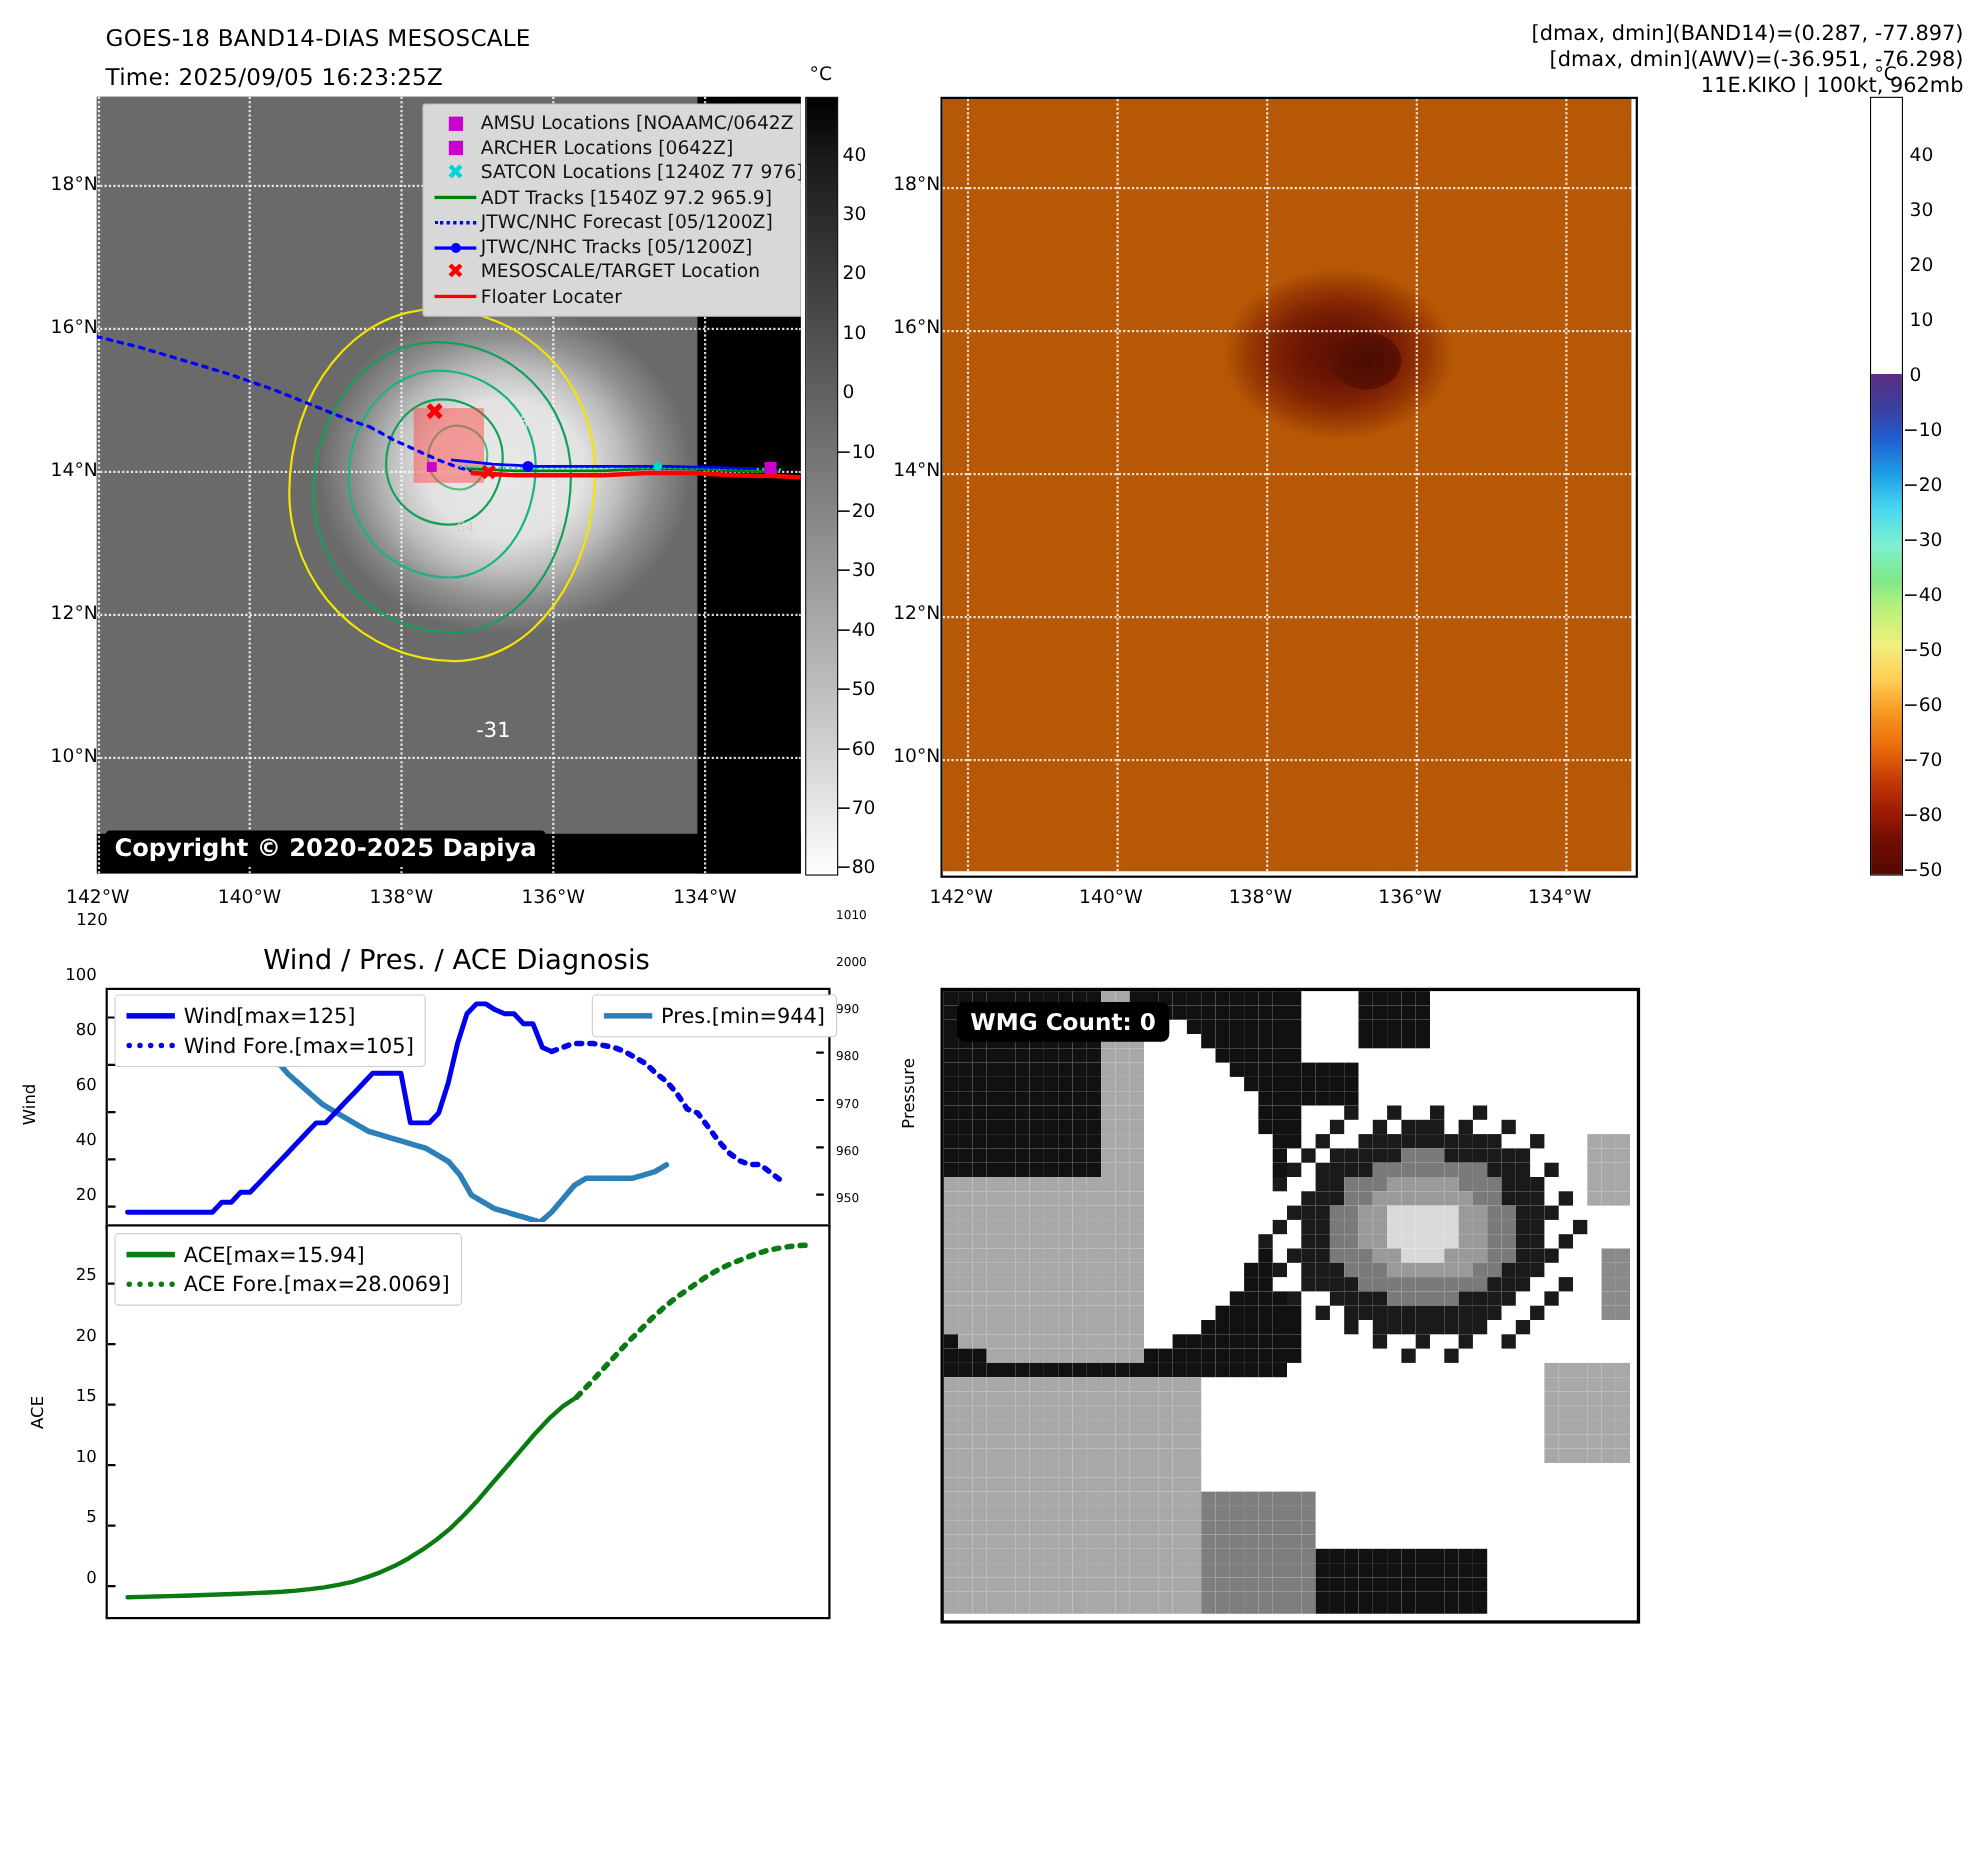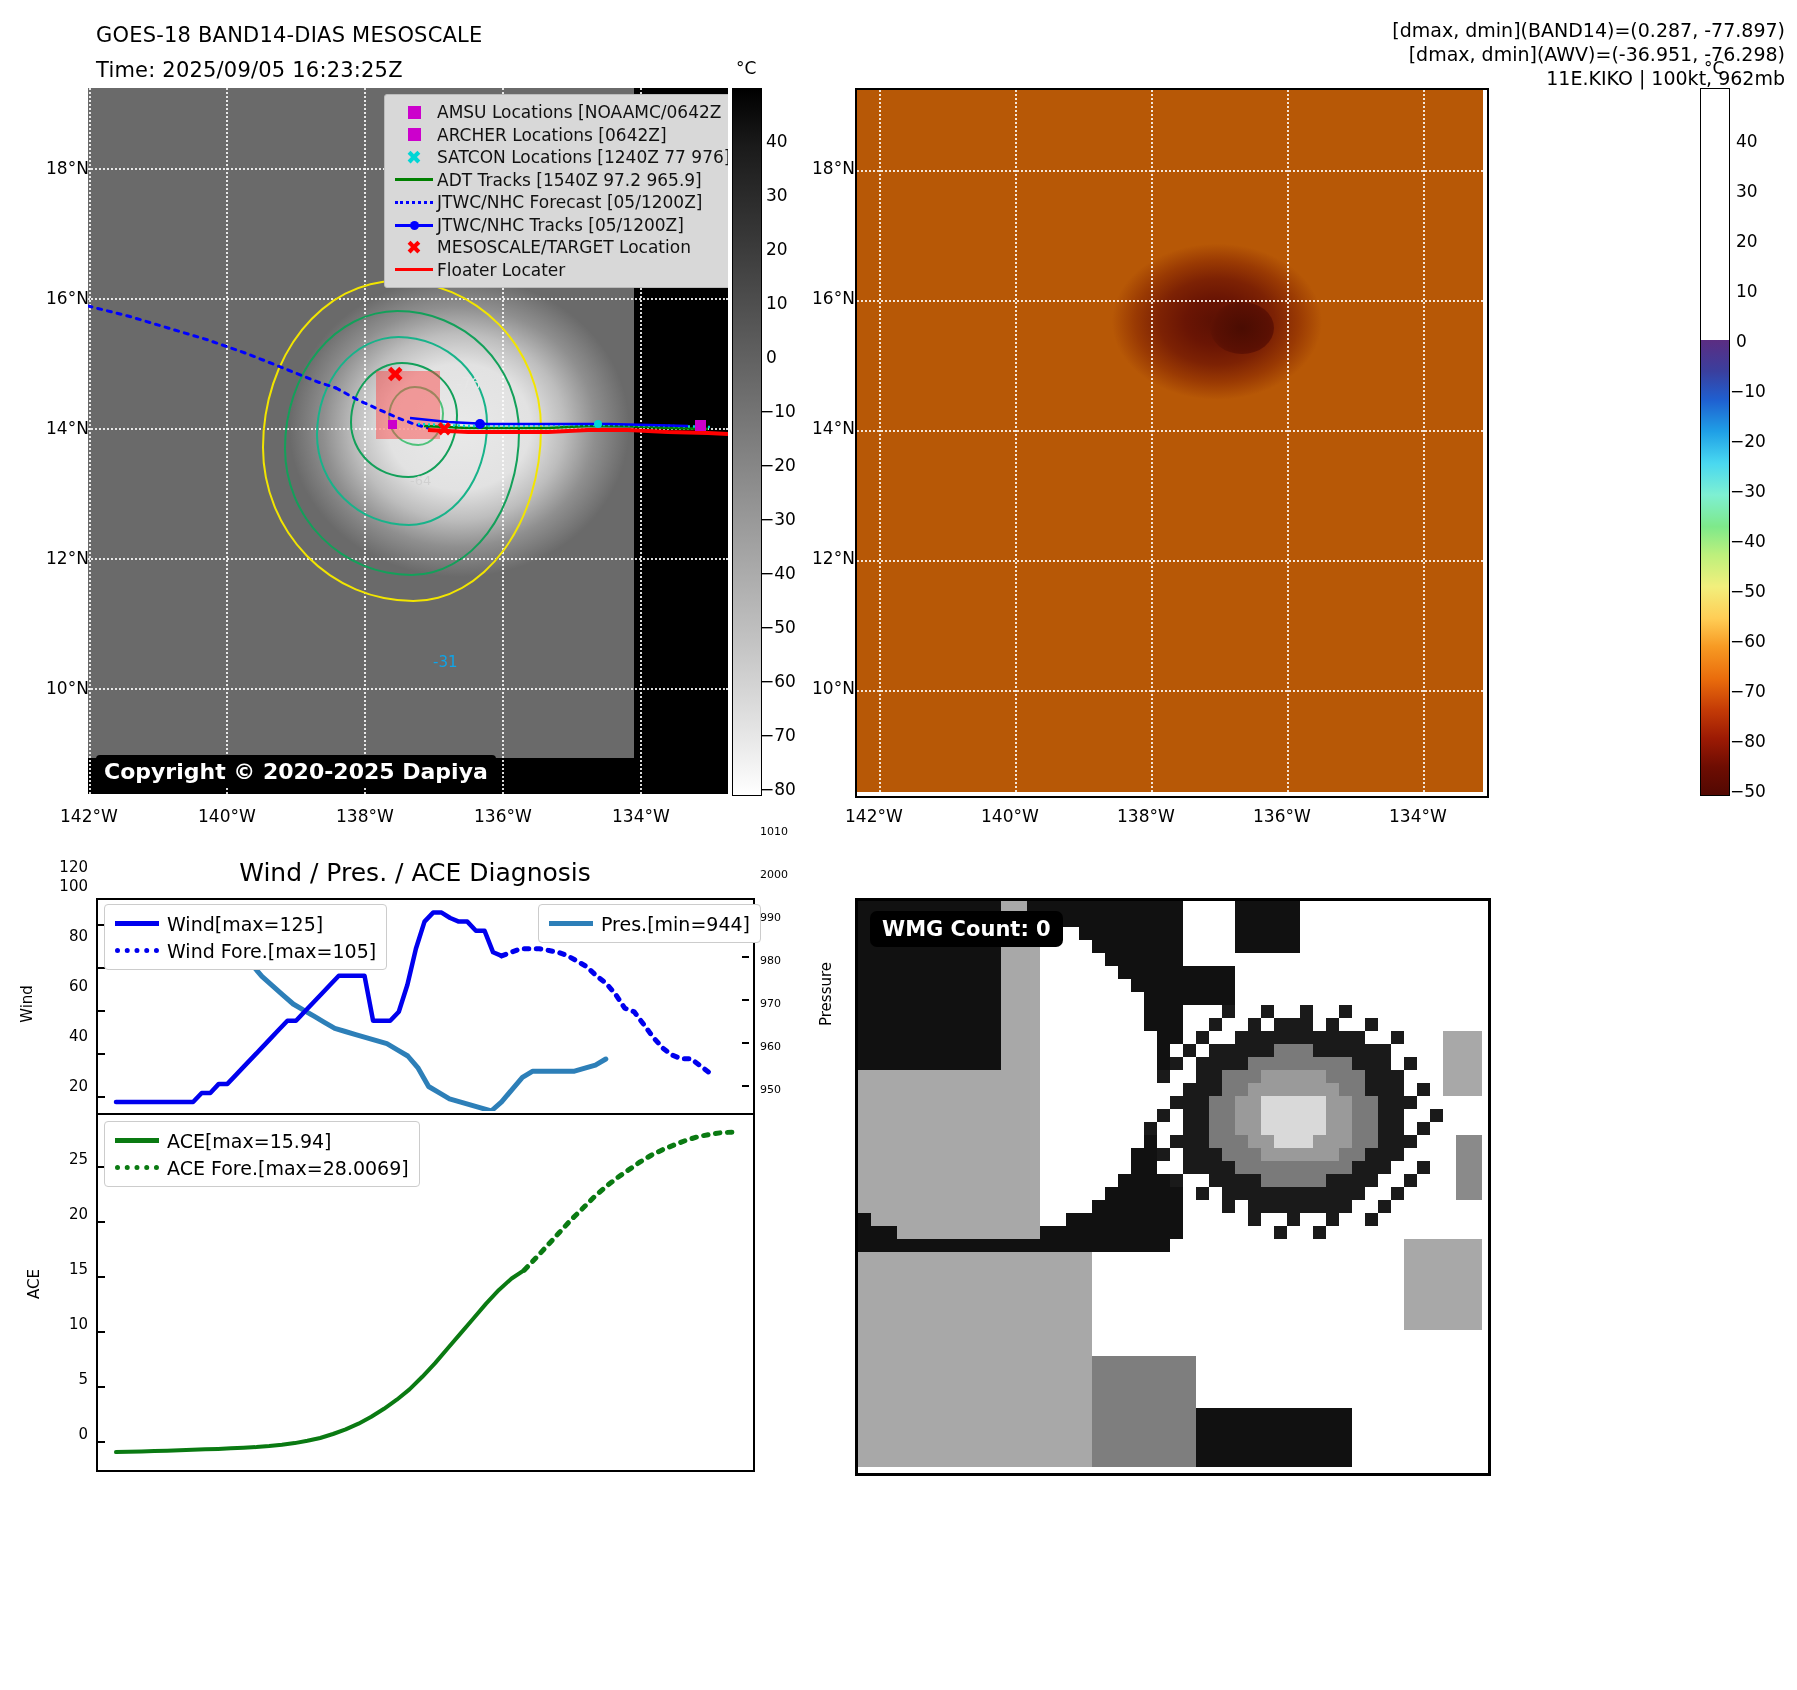--- a/index.html
+++ b/index.html
@@ -113,21 +113,21 @@
   <div class="gridh" style="top:470px;"></div>
   <div class="gridh" style="top:600px;"></div>
 
   <div class="ring" style="left:174px;top:192px;width:276px;height:318px;border-color:#f2e500;"></div>
   <div class="ring" style="left:196px;top:222px;width:232px;height:262px;border-color:#13a05a;"></div>
   <div class="ring" style="left:228px;top:248px;width:168px;height:186px;border-color:#18b38a;"></div>
   <div class="ring" style="left:262px;top:274px;width:104px;height:112px;border-color:#13a05a;"></div>
   <div class="ring" style="left:300px;top:298px;width:52px;height:56px;border-color:#4ec27a;"></div>
 
   <div class="abs nosel" style="left:368px;top:287px;color:#e6e6e6;font-size:15px;">-76</div>
-  <div class="abs nosel" style="left:345px;top:565px;color:#0ea5e9;font-size:15px;">-31</div>
+  <div class="abs nosel" style="left:345px;top:565px;color:#ffffff;font-size:19px;">-31</div>
   <div class="abs nosel" style="left:322px;top:385px;color:#d0d0d0;font-size:13px;">-64</div>
 
   <div class="abs" style="left:288px;top:283px;width:64px;height:68px;background:rgba(255,60,60,.45);"></div>
 
   <svg class="abs" width="640" height="706" style="left:0;top:0;">
     <polyline points="0,218 40,228 80,240 120,252 160,266 200,282 230,294 248,300" fill="none" stroke="#0000ff" stroke-width="3" stroke-dasharray="4,6" stroke-linecap="round"></polyline>
     <polyline points="248,300 270,312 292,322 310,330 326,336 340,340" fill="none" stroke="#0000ff" stroke-width="3" stroke-dasharray="4,6" stroke-linecap="round"></polyline>
     <polyline points="340,342 380,344 420,344 460,344 500,342 540,342 580,344 620,345 640,346" fill="none" stroke="#ff0000" stroke-width="4"></polyline>
     <polyline points="336,338 380,340 420,340 460,340 500,338 540,338 580,340 620,341" fill="none" stroke="#008000" stroke-width="2.5"></polyline>
     <polyline points="330,336 380,338 430,338 480,337 530,337 580,338 625,339" fill="none" stroke="#00d6d6" stroke-width="2.5" stroke-dasharray="2,3"></polyline>
@@ -279,21 +279,21 @@
 
 <div class="abs nosel rot" style="left:786px;top:985px;width:80px;text-align:center;font-size:15px;">Pressure</div>
 
 <div class="abs nosel rot" style="left:4px;top:1275px;width:60px;text-align:center;font-size:15px;">ACE</div>
 
 <div class="abs nosel ytick" style="left:38px;top:1077px;width:50px;">20</div>
 <div class="abs nosel ytick" style="left:38px;top:1027px;width:50px;">40</div>
 <div class="abs nosel ytick" style="left:38px;top:977px;width:50px;">60</div>
 <div class="abs nosel ytick" style="left:38px;top:927px;width:50px;">80</div>
 <div class="abs nosel ytick" style="left:38px;top:877px;width:50px;">100</div>
-<div class="abs nosel ytick" style="left:38px;top:827px;width:50px;margin-top:31px;">120</div>
+<div class="abs nosel ytick" style="left:48px;top:827px;width:50px;">120</div>
 
 <div class="abs nosel ytickR" style="left:760px;top:1083px;">950</div>
 <div class="abs nosel ytickR" style="left:760px;top:1040px;">960</div>
 <div class="abs nosel ytickR" style="left:760px;top:997px;">970</div>
 <div class="abs nosel ytickR" style="left:760px;top:954px;">980</div>
 <div class="abs nosel ytickR" style="left:760px;top:911px;">990</div>
 <div class="abs nosel ytickR" style="left:760px;top:868px;">2000</div>
 <div class="abs nosel ytickR" style="left:760px;top:825px;">1010</div>
 
 <div class="abs" id="wpPanel">

